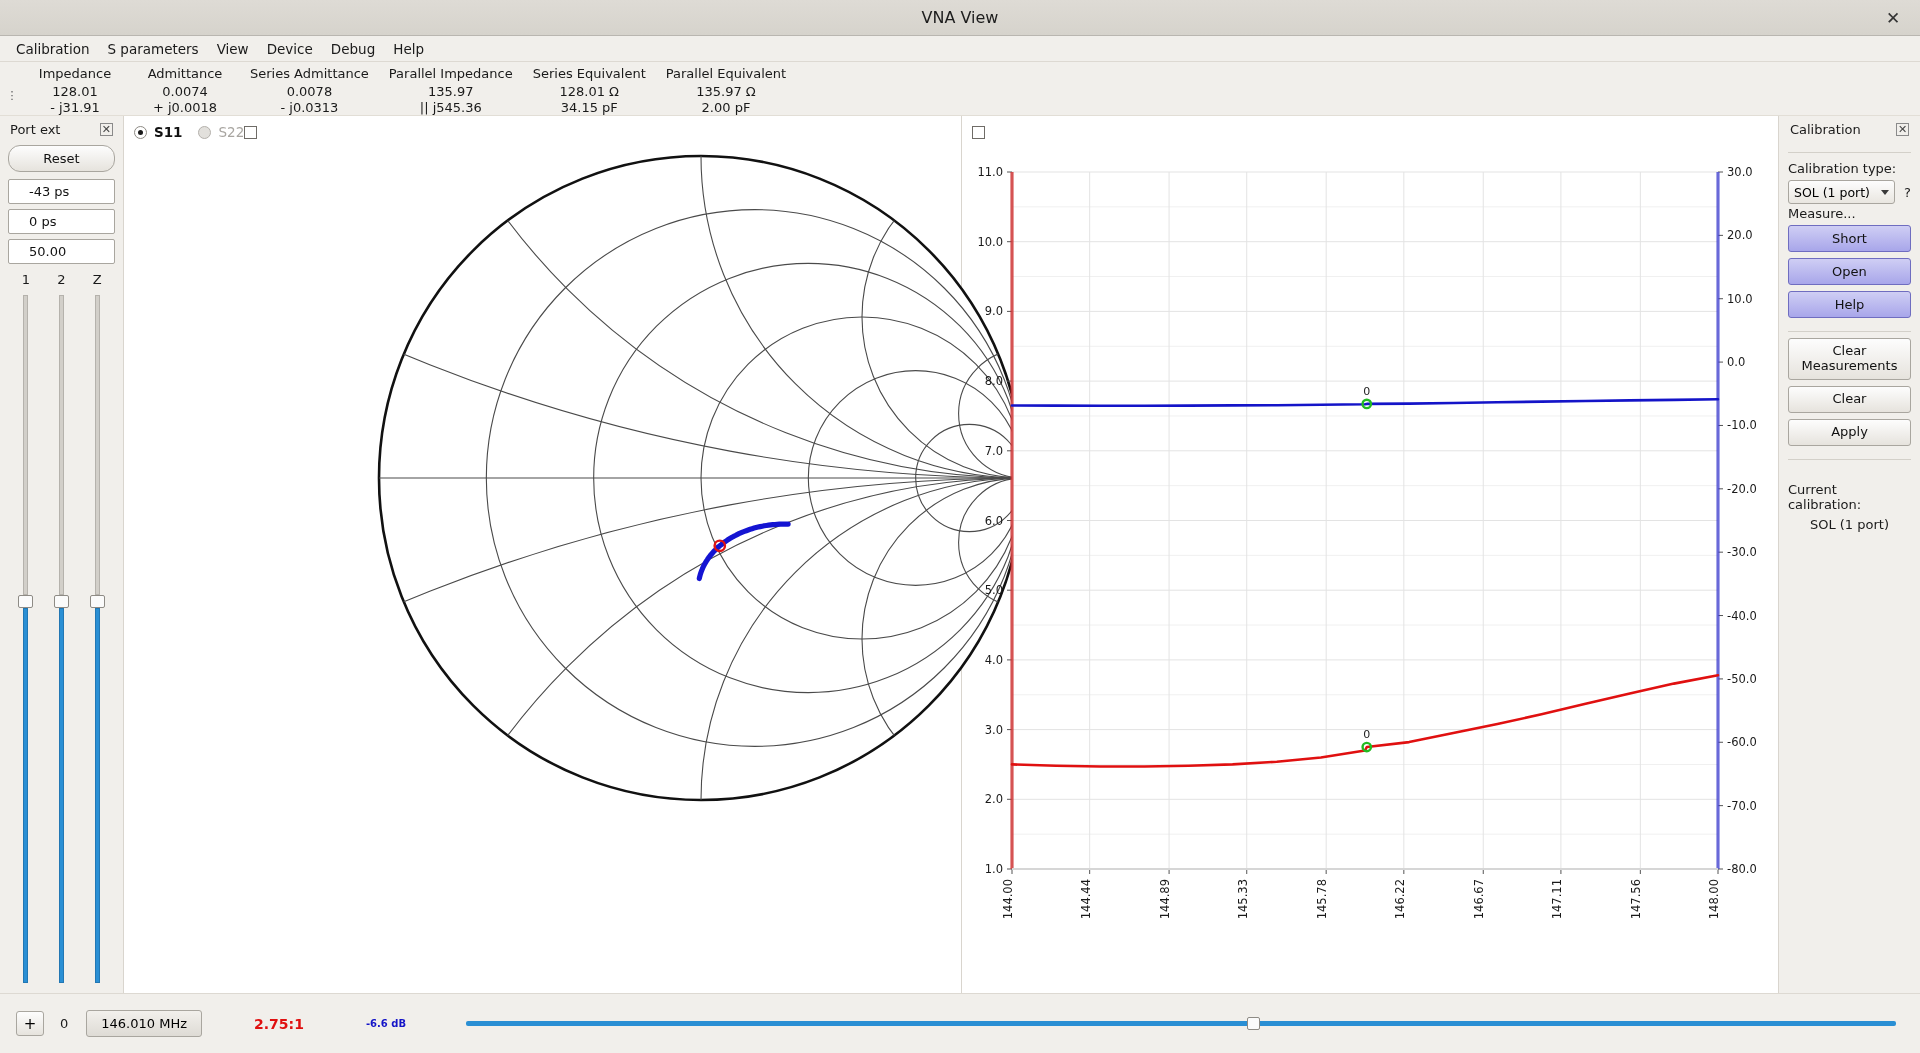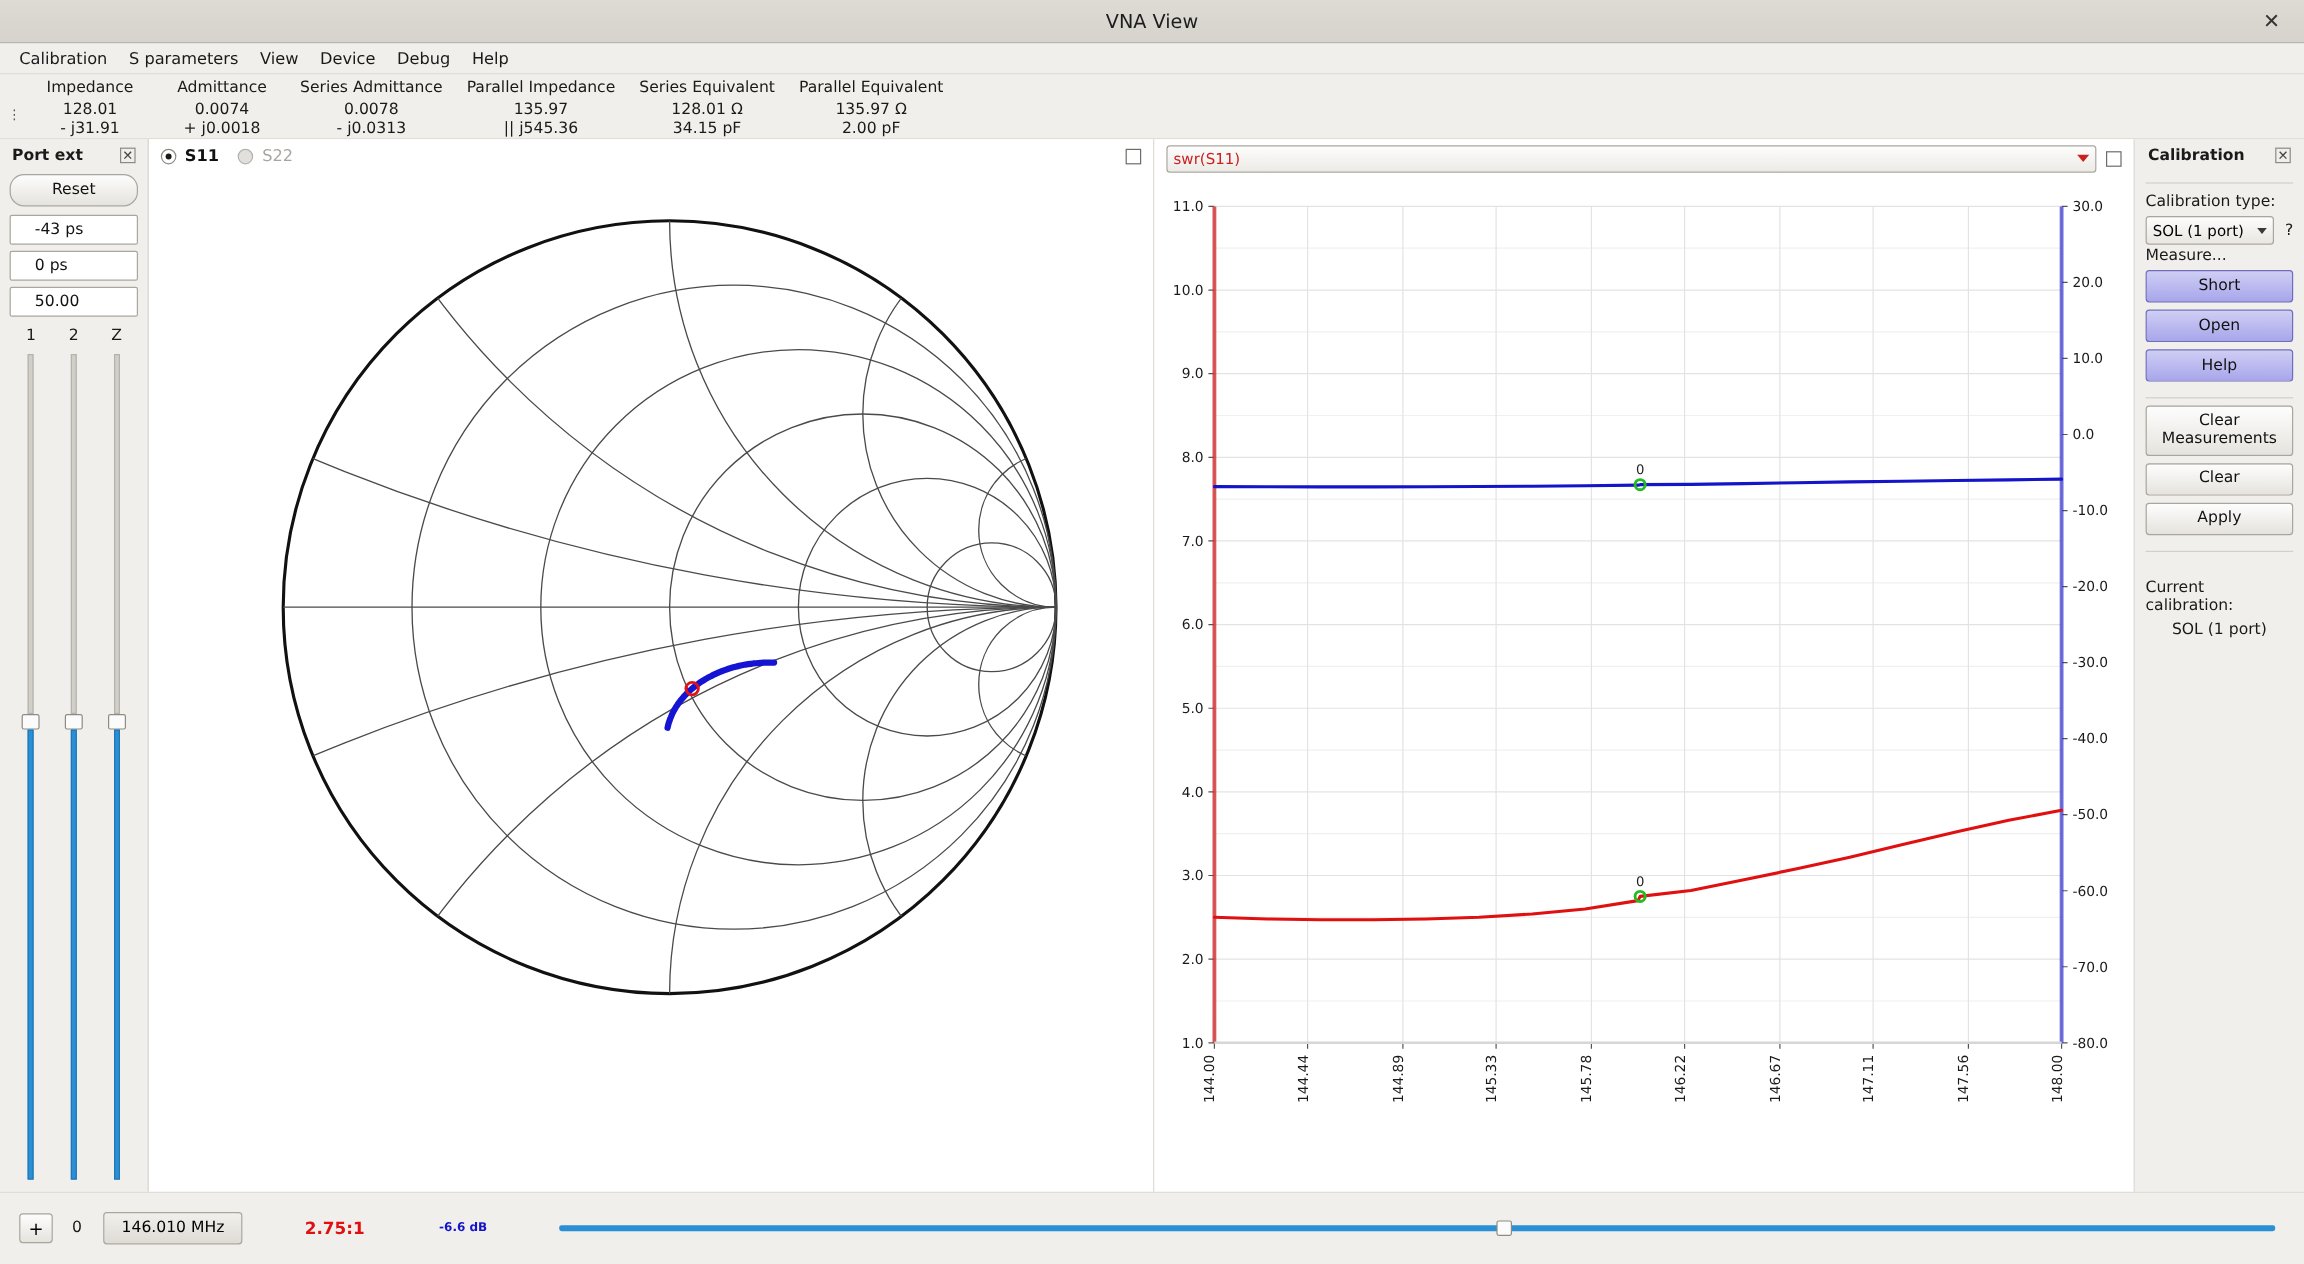--- a/index.html
+++ b/index.html
@@ -69,21 +69,20 @@
     width: 130px;
     background: #f1efeb;
     border-right: 1px solid #d9d5ce;
     display: flex; flex-direction: column;
     padding: 0 8px;
     position: relative;
   }
   .panel-title-row {
     display: flex; align-items: center; justify-content: space-between;
     padding: 6px 2px 8px 2px;
-    font-weight: bold;
   }
   .panel-title { font-size: 13px; color: #1a1a1a; }
   .panel-close {
     font-size: 11px; color: #444; cursor: pointer;
     border: 1px solid #8a8a8a; width: 13px; height: 13px;
     line-height: 11px; text-align: center;
   }
   .pbtn {
     background: linear-gradient(#fdfdfd, #e6e3dd);
     border: 1px solid #a9a69f; border-radius: 12px;
@@ -121,21 +120,21 @@
   .vtrack-bot {
     width: 5px; background: #2a8fd4; border: 1px solid #2277b3;
     flex: 1 1 auto;
   }
 
   
   #smithpane {
     width: 838px;
     background: #ffffff;
     border-right: 1px solid #d9d5ce;
-    display: flex; flex-direction: column;
+    display: flex; 
   }
   #smith-header {
     height: 32px; display: flex; align-items: center;
     padding: 0 10px; justify-content: space-between;
   }
   .radio-grp { display: flex; align-items: center; gap: 16px; }
   .radio-lbl { display: flex; align-items: center; gap: 7px; font-size: 13.5px; cursor: pointer; }
   .radio-dot {
     width: 13px; height: 13px; border-radius: 50%;
     border: 1px solid #8d8a84; background: #fff;
@@ -369,24 +368,20 @@
           <circle cx="756" cy="297.6" r="64.4" fill="none" stroke="#4a4a4a" stroke-width="1.1" clip-path="url(#unit)"></circle>
           <circle cx="756" cy="426.4" r="64.4" fill="none" stroke="#4a4a4a" stroke-width="1.1" clip-path="url(#unit)"></circle>
           <polyline points="432.3,462.5 432.6,461.1 433.0,459.6 433.4,458.1 433.9,456.7 434.4,455.2 435.0,453.8 435.6,452.3 436.2,450.9 436.9,449.5 437.7,448.0 438.5,446.6 439.3,445.2 440.2,443.9 441.1,442.5 442.1,441.1 443.1,439.8 444.2,438.5 445.3,437.2 446.4,435.9 447.6,434.7 448.8,433.4 450.1,432.2 451.4,431.0 452.8,429.8 454.2,428.7 455.6,427.5 457.1,426.4 458.6,425.3 460.1,424.3 461.7,423.3 463.3,422.3 465.0,421.3 466.6,420.4 468.4,419.5 470.1,418.6 471.9,417.7 473.7,416.9 475.5,416.1 477.4,415.4 479.3,414.7 481.2,414.0 483.1,413.3 485.1,412.7 487.1,412.1 489.1,411.6 491.1,411.1 493.2,410.6 495.3,410.2 497.3,409.8 499.4,409.5 501.6,409.2 503.7,408.9 505.8,408.7 508.0,408.5 510.1,408.3 512.3,408.2 514.5,408.1 516.7,408.1 518.9,408.1 521.1,408.1" fill="none" stroke="#1414d2" stroke-width="5.2" stroke-linecap="round" stroke-linejoin="round"></polyline>
           <circle cx="452.7745075547953" cy="429.8162084292329" r="5.2" fill="none" stroke="#e01414" stroke-width="2.4"></circle>
         </svg>
     </div>
   </div>
 
   <div id="rectpane">
     <div id="rect-header">
-      <div class="trace-sel">
-        <span id="t1lbl" style="color: rgb(204, 31, 31);">swr(S11)</span>
-        <span class="tri-down"></span>
-      </div>
       <div class="win-box"></div>
     </div>
     <div id="rect-canvas">
       <svg id="rect-svg" width="816" height="845" viewBox="0 0 816 845">
           <rect x="50" y="28" width="706" height="697" fill="#fff"></rect>
           <line x1="50" y1="28" x2="756" y2="28" stroke="#e3e3e3" stroke-width="1"></line>
           <line x1="45" y1="28" x2="50" y2="28" stroke="#555" stroke-width="1"></line>
           <text x="41" y="32" text-anchor="end" font-size="11.5" fill="#1a1a1a">11.0</text>
           <line x1="50" y1="97.7" x2="756" y2="97.7" stroke="#e3e3e3" stroke-width="1"></line>
           <line x1="45" y1="97.7" x2="50" y2="97.7" stroke="#555" stroke-width="1"></line>

